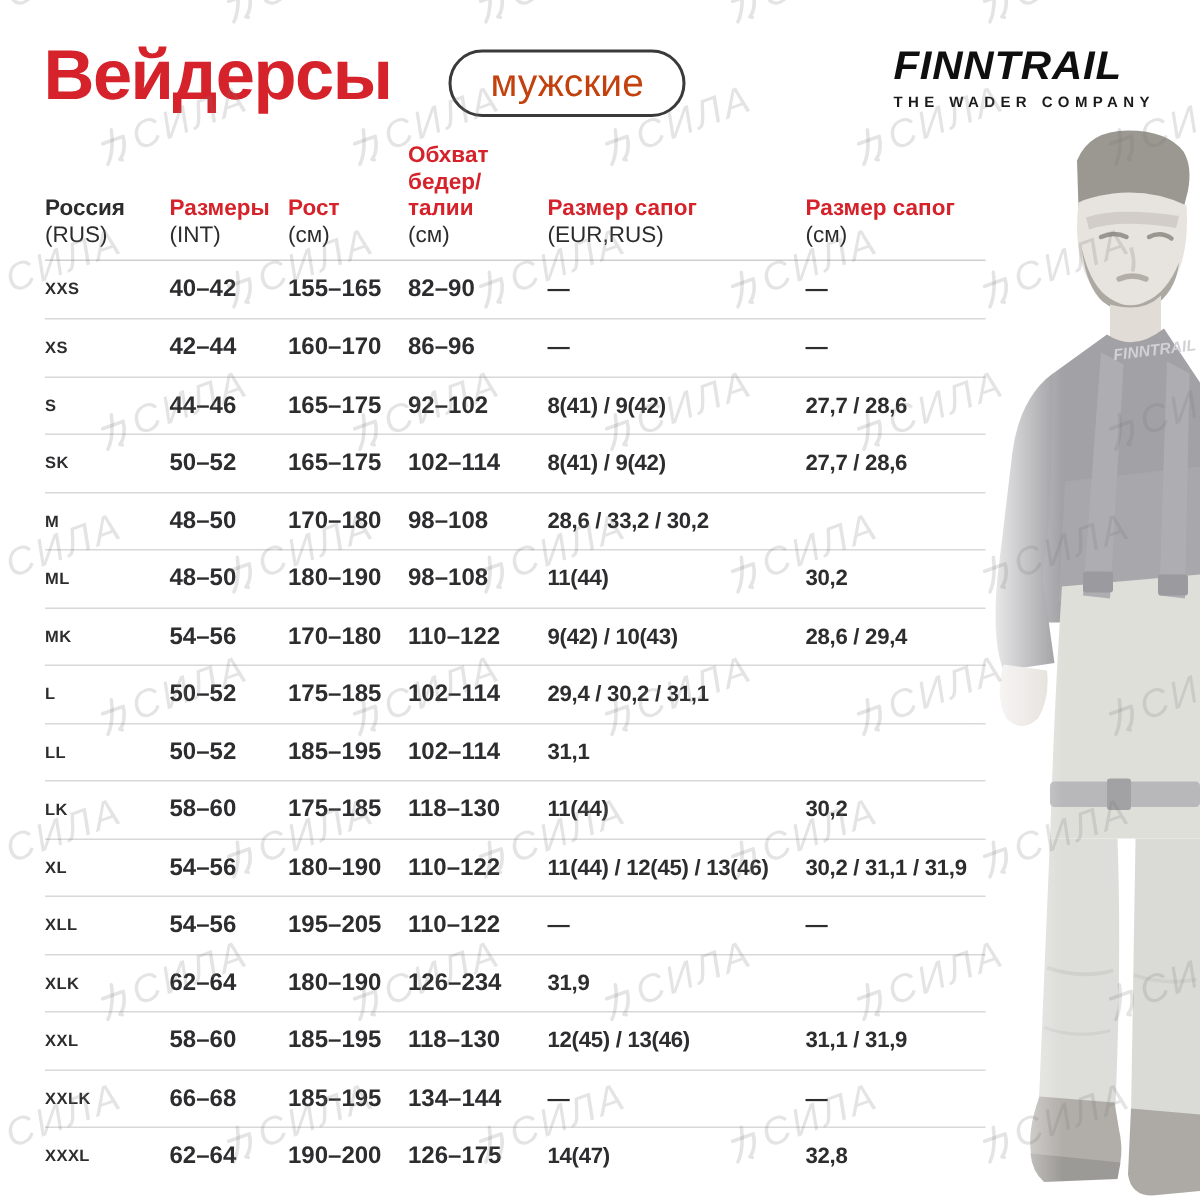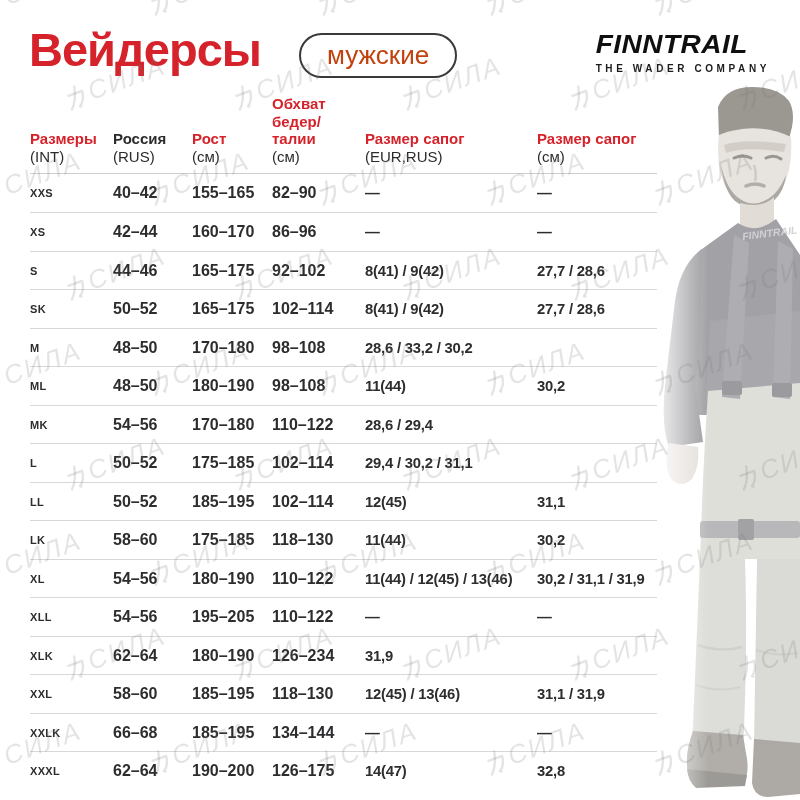--- a/index.html
+++ b/index.html
@@ -117,27 +117,27 @@
     <h1 class="title">Вейдерсы</h1>
     <div class="badge">мужские</div>
     <div class="brand">
       <div class="brand-logo">FINNTRAIL</div>
       <div class="brand-tag">THE WADER COMPANY</div>
     </div>
   </div>
 
   <div class="size-table">
     <div class="thead" id="thead">
+        <div class="th col1">
+          <span class="th-label">Россия</span>
+          <span class="th-sub">(RUS)</span>
+        </div>
         <div class="th col0">
           <span class="th-label accent">Размеры</span>
           <span class="th-sub">(INT)</span>
-        </div>
-        <div class="th col1">
-          <span class="th-label">Россия</span>
-          <span class="th-sub">(RUS)</span>
         </div>
         <div class="th col2">
           <span class="th-label accent">Рост</span>
           <span class="th-sub">(см)</span>
         </div>
         <div class="th col3">
           <span class="th-label accent">Обхват бедер/ талии</span>
           <span class="th-sub">(см)</span>
         </div>
         <div class="th col4">
@@ -195,35 +195,35 @@
           <div class="td col2">180–190</div>
           <div class="td col3">98–108</div>
           <div class="td col4">11(44)</div>
           <div class="td col5">30,2</div>
         </div>
         <div class="tr">
           <div class="td col0">MK</div>
           <div class="td col1">54–56</div>
           <div class="td col2">170–180</div>
           <div class="td col3">110–122</div>
+          <div class="td col4">9(42) / 10(43)</div>
           <div class="td col5">28,6 / 29,4</div>
         </div>
         <div class="tr">
           <div class="td col0">L</div>
           <div class="td col1">50–52</div>
           <div class="td col2">175–185</div>
           <div class="td col3">102–114</div>
           <div class="td col5">29,4 / 30,2 / 31,1</div>
         </div>
         <div class="tr">
           <div class="td col0">LL</div>
           <div class="td col1">50–52</div>
           <div class="td col2">185–195</div>
           <div class="td col3">102–114</div>
-          <div class="td col4">12(45)</div>
           <div class="td col5">31,1</div>
         </div>
         <div class="tr">
           <div class="td col0">LK</div>
           <div class="td col1">58–60</div>
           <div class="td col2">175–185</div>
           <div class="td col3">118–130</div>
           <div class="td col4">11(44)</div>
           <div class="td col5">30,2</div>
         </div>

